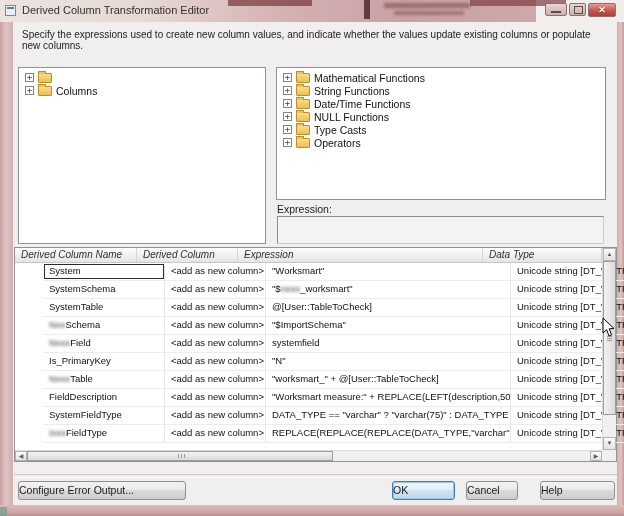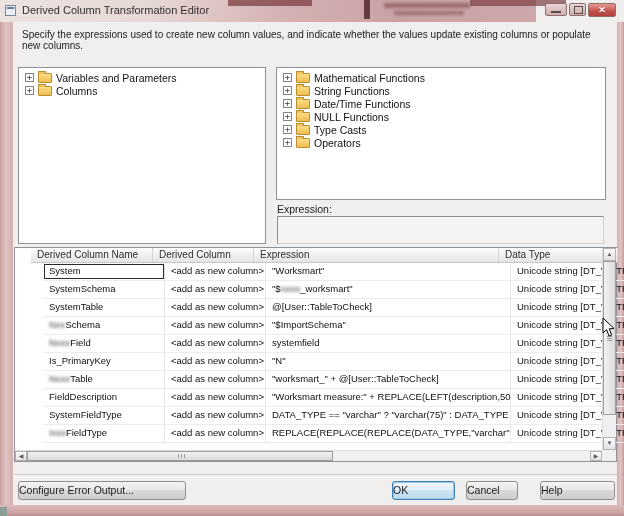--- a/index.html
+++ b/index.html
@@ -69,23 +69,23 @@
   .tree-label{font-size:10.5px;color:#111;white-space:nowrap;}
 
   
   .desc-label{position:absolute;left:277px;top:203px;font-size:10.5px;color:#1c1c1c;}
   .desc-box{position:absolute;left:277px;top:216px;width:327px;height:28px;box-sizing:border-box;
     background:#f5f3f2;border:1px solid #8f8f8f;border-right-color:#cfcfcf;border-bottom-color:#cfcfcf;}
 
   
   .grid{position:absolute;left:14px;top:247px;width:603px;height:215px;box-sizing:border-box;
     background:#fff;border:1px solid #8d9399;}
-  .grid-header{position:absolute;left:16px;top:0;width:587px;height:14px;
+  .grid-header{position:absolute;left:0;top:0;width:587px;height:14px;
     display:grid;grid-template-columns:122px 101px 245px 1fr;
-    background:linear-gradient(#fdfdfc,#f1efee 55%,#e7e4e2);border-bottom:1px solid #c9c5c1;}
+    background:linear-gradient(#fdfdfc,#f1efee 55%,#e7e4e2);border-bottom:1px solid #c9c5c1;font-style:italic;}
   .gh{font-size:10px;color:#2e2e2e;line-height:14px;padding-left:6px;
     border-right:1px solid #d8d4d0;white-space:nowrap;overflow:hidden;}
   .grid-body{position:absolute;left:0;top:15px;width:587px;padding-left:28px;}
   .grow{display:grid;grid-template-columns:122px 101px 245px 1fr;height:17px;border-bottom:1px solid #ececec;}
   .gc{font-size:9.5px;color:#101010;line-height:16px;padding-left:6px;
     border-right:1px solid #e6e6e6;white-space:nowrap;overflow:hidden;}
   .focus-cell{outline:1px solid #2b2b2b;outline-offset:-2px;}
   .rx{filter:blur(1.6px);opacity:.8;}
 
   
@@ -141,21 +141,20 @@
 <div class="border-bottom"></div>
 <div class="teal-speck"></div>
 <div class="client"></div>
 
 <div class="intro">Specify the expressions used to create new column values, and indicate whether the values update existing columns or populate new columns.</div>
 
 <div class="panel panel-left">
   <div class="titem">
     <span class="plusbox">+</span>
     <span class="folder"></span>
-    <span class="tree-label">Variables and Parameters</span>
   </div>
 
   <div class="titem">
     <span class="plusbox">+</span>
     <span class="folder"></span>
     <span class="tree-label">Columns</span>
   </div>
 </div>
 <div class="panel panel-right">
   <div class="titem">

